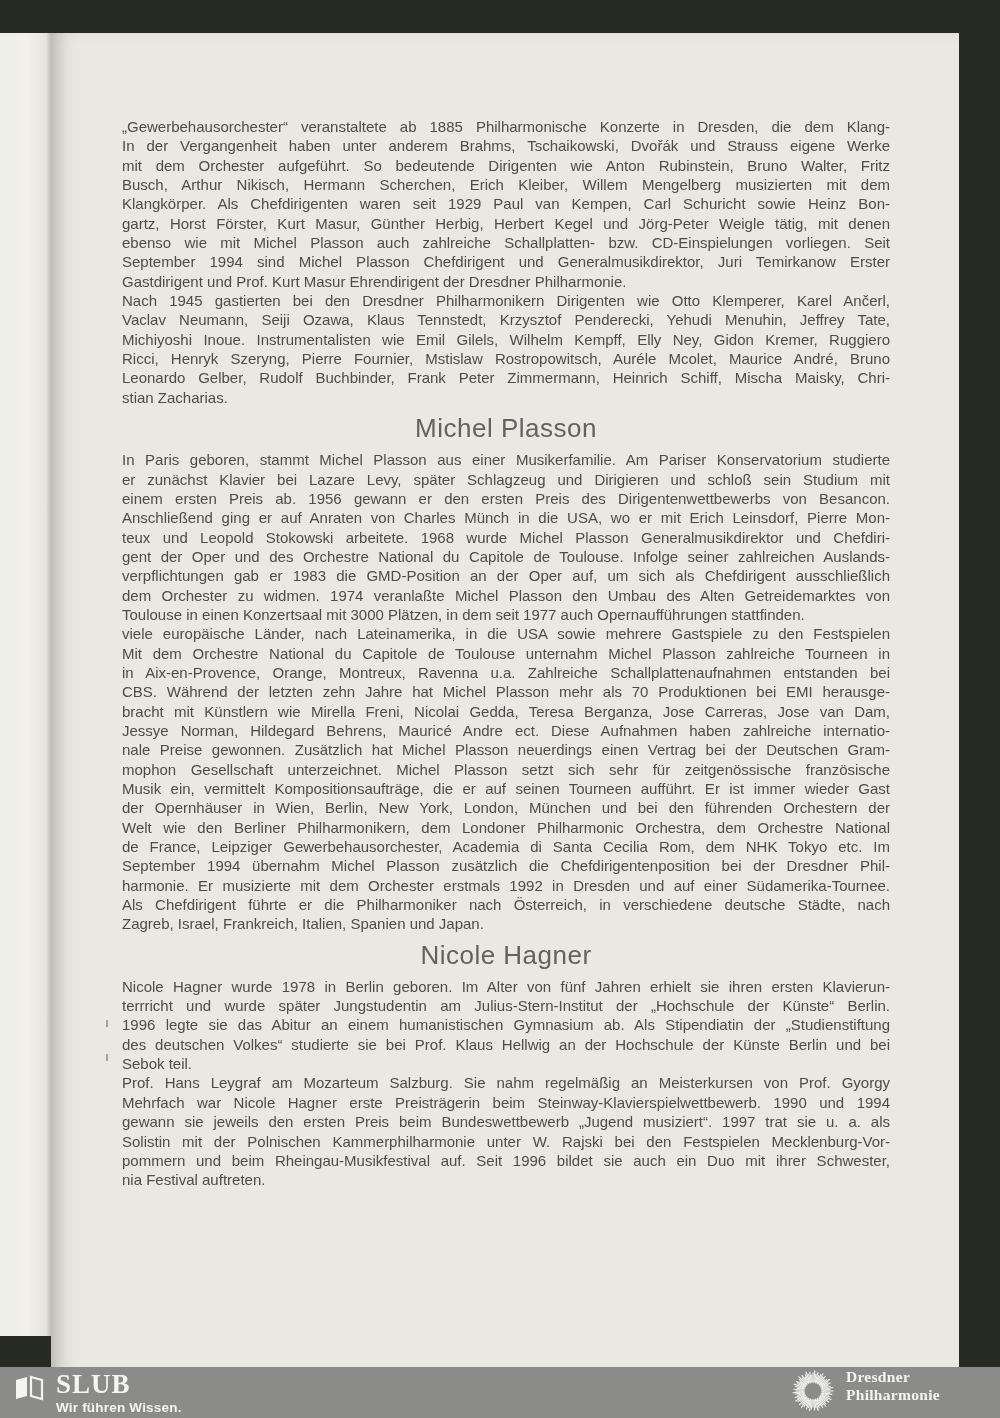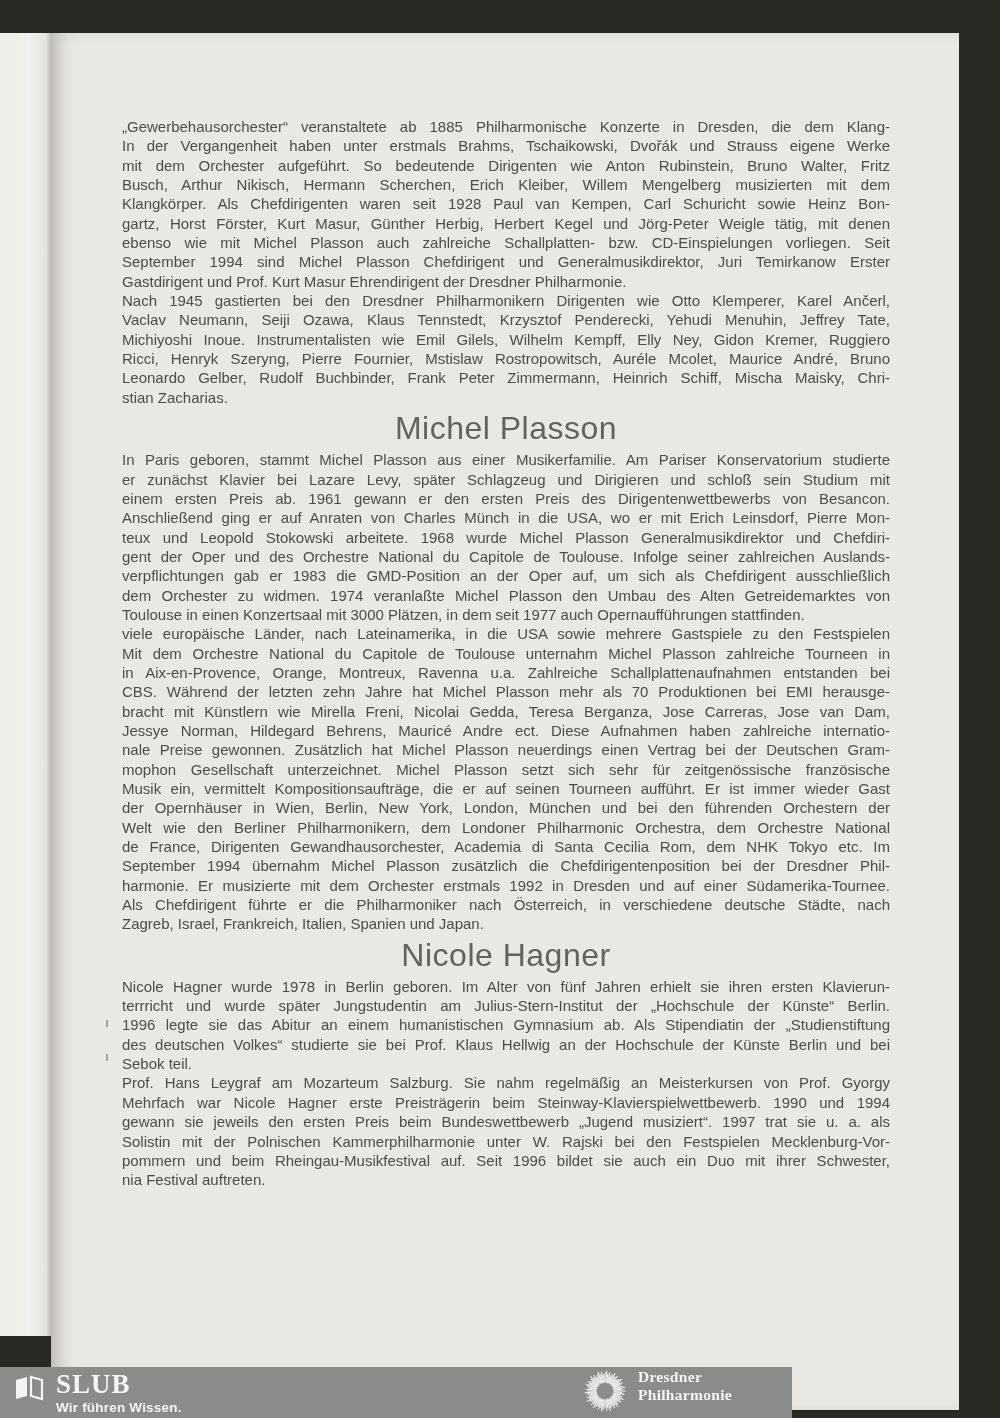--- a/index.html
+++ b/index.html
@@ -31,27 +31,27 @@
   }
   .content{
     position:absolute;left:71px;top:84px;width:768px;
   }
   .line{
     font-size:15px;line-height:19.35px;color:var(--ink);
     text-align:justify;text-align-last:justify;
   }
   .line.last{text-align-last:left;}
   h2.heading{
-    font-size:32px;line-height:30px;font-weight:400;color:var(--head);
+    font-size:26px;line-height:30px;font-weight:400;color:var(--head);
     text-align:center;margin:6px 0 7px 0;letter-spacing:.5px;
   }
   .speck{position:absolute;background:#a5a39e;}
   
   .footer{
-    position:absolute;left:0;bottom:0;width:792px;height:51px;
+    position:absolute;left:0;bottom:0;width:1000px;height:51px;
     background:var(--bar);display:flex;align-items:center;justify-content:space-between;
   }
   .slub{display:flex;align-items:flex-start;margin-left:14px;cursor:pointer;}
   .slub svg{margin-top:4px;}
   .slub-text{margin-left:12px;color:var(--logo);}
   .slub-name{
     font-family:"Liberation Serif", serif;font-weight:700;
     font-size:27px;line-height:27px;letter-spacing:1px;
   }
   .slub-tag{
@@ -68,62 +68,62 @@
 <body>
 
 <div class="page-sliver"></div>
 
 <div class="page">
   <div class="content" id="text-root">
       <div>
         <div class="line">„Gewerbehausorchester“ veranstaltete ab 1885 Philharmonische Konzerte in Dresden, die dem Klang-</div>
       </div>
       <div>
-        <div class="line">In der Vergangenheit haben unter erstmals Brahms, Tschaikowski, Dvořák und Strauss eigene Werke</div>
+        <div class="line">In der Vergangenheit haben unter anderem Brahms, Tschaikowski, Dvořák und Strauss eigene Werke</div>
         <div class="line">mit dem Orchester aufgeführt. So bedeutende Dirigenten wie Anton Rubinstein, Bruno Walter, Fritz</div>
         <div class="line">Busch, Arthur Nikisch, Hermann Scherchen, Erich Kleiber, Willem Mengelberg musizierten mit dem</div>
-        <div class="line">Klangkörper. Als Chefdirigenten waren seit 1928 Paul van Kempen, Carl Schuricht sowie Heinz Bon-</div>
+        <div class="line">Klangkörper. Als Chefdirigenten waren seit 1929 Paul van Kempen, Carl Schuricht sowie Heinz Bon-</div>
         <div class="line">gartz, Horst Förster, Kurt Masur, Günther Herbig, Herbert Kegel und Jörg-Peter Weigle tätig, mit denen</div>
         <div class="line">ebenso wie mit Michel Plasson auch zahlreiche Schallplatten- bzw. CD-Einspielungen vorliegen. Seit</div>
         <div class="line">September 1994 sind Michel Plasson Chefdirigent und Generalmusikdirektor, Juri Temirkanow Erster</div>
         <div class="line last">Gastdirigent und Prof. Kurt Masur Ehrendirigent der Dresdner Philharmonie.</div>
       </div>
       <div>
         <div class="line">Nach 1945 gastierten bei den Dresdner Philharmonikern Dirigenten wie Otto Klemperer, Karel Ančerl,</div>
         <div class="line">Vaclav Neumann, Seiji Ozawa, Klaus Tennstedt, Krzysztof Penderecki, Yehudi Menuhin, Jeffrey Tate,</div>
         <div class="line">Michiyoshi Inoue. Instrumentalisten wie Emil Gilels, Wilhelm Kempff, Elly Ney, Gidon Kremer, Ruggiero</div>
         <div class="line">Ricci, Henryk Szeryng, Pierre Fournier, Mstislaw Rostropowitsch, Auréle Mcolet, Maurice André, Bruno</div>
         <div class="line">Leonardo Gelber, Rudolf Buchbinder, Frank Peter Zimmermann, Heinrich Schiff, Mischa Maisky, Chri-</div>
         <div class="line last">stian Zacharias.</div>
       </div>
       <h2 class="heading">Michel Plasson</h2>
       <div>
         <div class="line">In Paris geboren, stammt Michel Plasson aus einer Musikerfamilie. Am Pariser Konservatorium studierte</div>
         <div class="line">er zunächst Klavier bei Lazare Levy, später Schlagzeug und Dirigieren und schloß sein Studium mit</div>
-        <div class="line">einem ersten Preis ab. 1961 gewann er den ersten Preis des Dirigentenwettbewerbs von Besancon.</div>
+        <div class="line">einem ersten Preis ab. 1956 gewann er den ersten Preis des Dirigentenwettbewerbs von Besancon.</div>
         <div class="line">Anschließend ging er auf Anraten von Charles Münch in die USA, wo er mit Erich Leinsdorf, Pierre Mon-</div>
         <div class="line">teux und Leopold Stokowski arbeitete. 1968 wurde Michel Plasson Generalmusikdirektor und Chefdiri-</div>
         <div class="line">gent der Oper und des Orchestre National du Capitole de Toulouse. Infolge seiner zahlreichen Auslands-</div>
         <div class="line">verpflichtungen gab er 1983 die GMD-Position an der Oper auf, um sich als Chefdirigent ausschließlich</div>
         <div class="line">dem Orchester zu widmen. 1974 veranlaßte Michel Plasson den Umbau des Alten Getreidemarktes von</div>
         <div class="line last">Toulouse in einen Konzertsaal mit 3000 Plätzen, in dem seit 1977 auch Opernaufführungen stattfinden.</div>
       </div>
       <div>
         <div class="line">viele europäische Länder, nach Lateinamerika, in die USA sowie mehrere Gastspiele zu den Festspielen</div>
         <div class="line">Mit dem Orchestre National du Capitole de Toulouse unternahm Michel Plasson zahlreiche Tourneen in</div>
         <div class="line">in Aix-en-Provence, Orange, Montreux, Ravenna u.a. Zahlreiche Schallplattenaufnahmen entstanden bei</div>
         <div class="line">CBS. Während der letzten zehn Jahre hat Michel Plasson mehr als 70 Produktionen bei EMI herausge-</div>
         <div class="line">bracht mit Künstlern wie Mirella Freni, Nicolai Gedda, Teresa Berganza, Jose Carreras, Jose van Dam,</div>
         <div class="line">Jessye Norman, Hildegard Behrens, Mauricé Andre ect. Diese Aufnahmen haben zahlreiche internatio-</div>
         <div class="line">nale Preise gewonnen. Zusätzlich hat Michel Plasson neuerdings einen Vertrag bei der Deutschen Gram-</div>
         <div class="line">mophon Gesellschaft unterzeichnet. Michel Plasson setzt sich sehr für zeitgenössische französische</div>
         <div class="line">Musik ein, vermittelt Kompositionsaufträge, die er auf seinen Tourneen aufführt. Er ist immer wieder Gast</div>
         <div class="line">der Opernhäuser in Wien, Berlin, New York, London, München und bei den führenden Orchestern der</div>
         <div class="line">Welt wie den Berliner Philharmonikern, dem Londoner Philharmonic Orchestra, dem Orchestre National</div>
-        <div class="line">de France, Dirigenten Gewandhausorchester, Academia di Santa Cecilia Rom, dem NHK Tokyo etc. Im</div>
+        <div class="line">de France, Leipziger Gewerbehausorchester, Academia di Santa Cecilia Rom, dem NHK Tokyo etc. Im</div>
         <div class="line">September 1994 übernahm Michel Plasson zusätzlich die Chefdirigentenposition bei der Dresdner Phil-</div>
         <div class="line">harmonie. Er musizierte mit dem Orchester erstmals 1992 in Dresden und auf einer Südamerika-Tournee.</div>
         <div class="line">Als Chefdirigent führte er die Philharmoniker nach Österreich, in verschiedene deutsche Städte, nach</div>
         <div class="line last">Zagreb, Israel, Frankreich, Italien, Spanien und Japan.</div>
       </div>
       <h2 class="heading">Nicole Hagner</h2>
       <div>
         <div class="line">Nicole Hagner wurde 1978 in Berlin geboren. Im Alter von fünf Jahren erhielt sie ihren ersten Klavierun-</div>
         <div class="line">terrricht und wurde später Jungstudentin am Julius-Stern-Institut der „Hochschule der Künste“ Berlin.</div>
         <div class="line">1996 legte sie das Abitur an einem humanistischen Gymnasium ab. Als Stipendiatin der „Studienstiftung</div>

